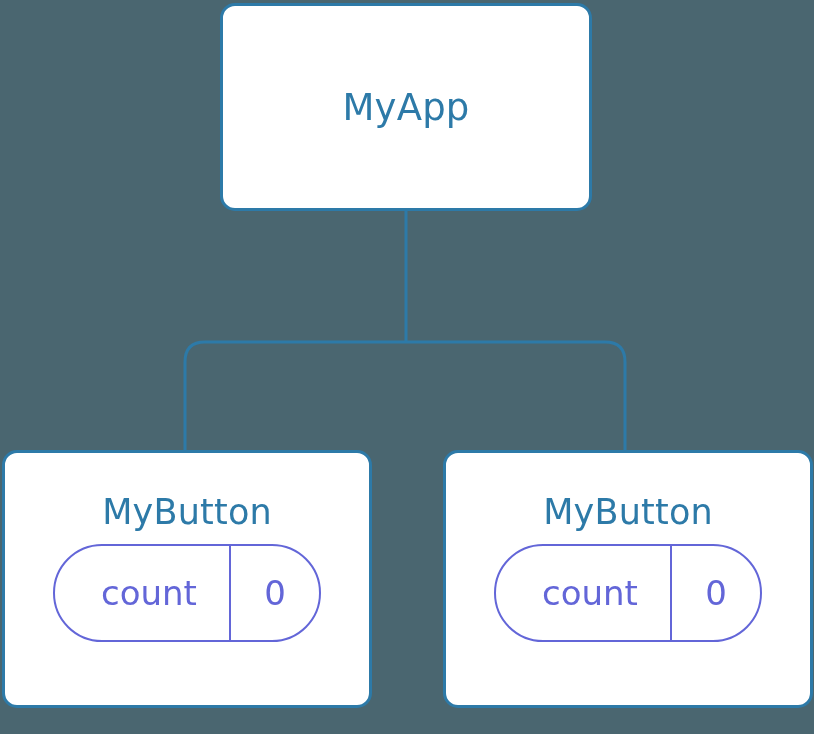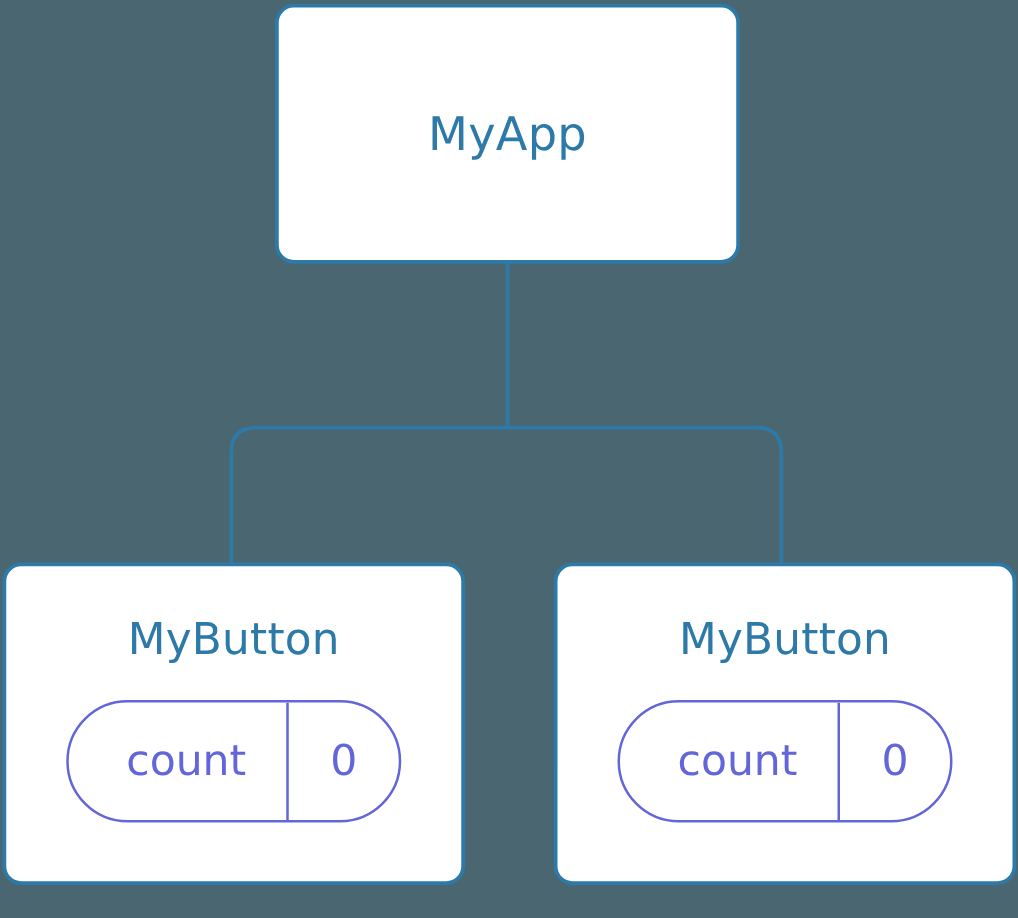--- a/index.html
+++ b/index.html
@@ -70,21 +70,21 @@
     line-height: 1;
     letter-spacing: 0.2px;
     white-space: nowrap;
   }
   .node-root .node-title {
     font-size: 37px;
   }
 
   
   .state-pill {
-    margin-top: 30px;
+    margin-top: 14px;
     box-sizing: border-box;
     height: 98px;
     border: 2px solid #6366d8;
     border-radius: 49px;
     display: flex;
     align-items: stretch;
     background: #ffffff;
     overflow: hidden;
   }
   .pill-key,

